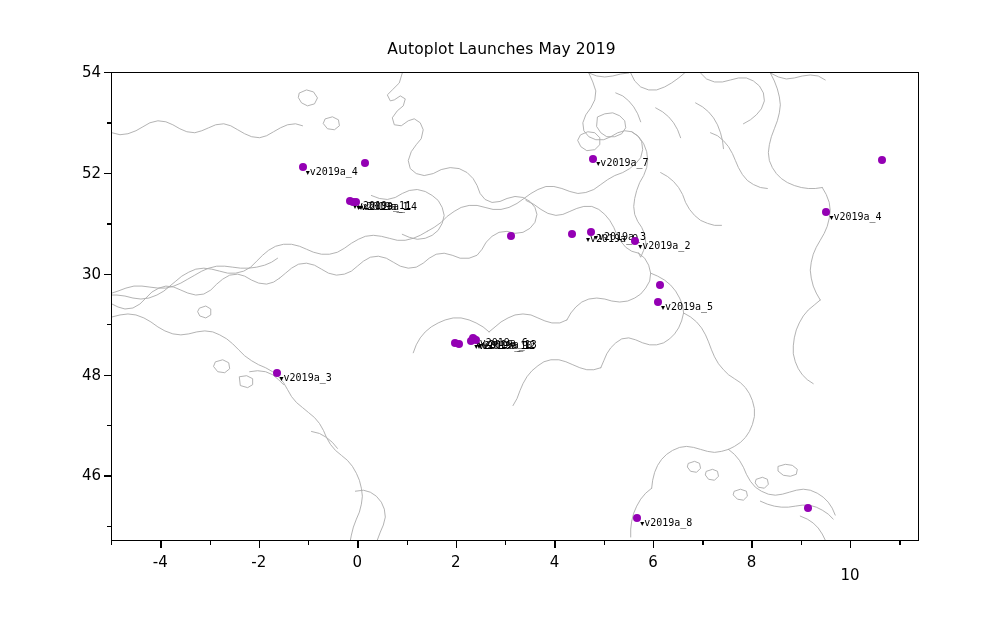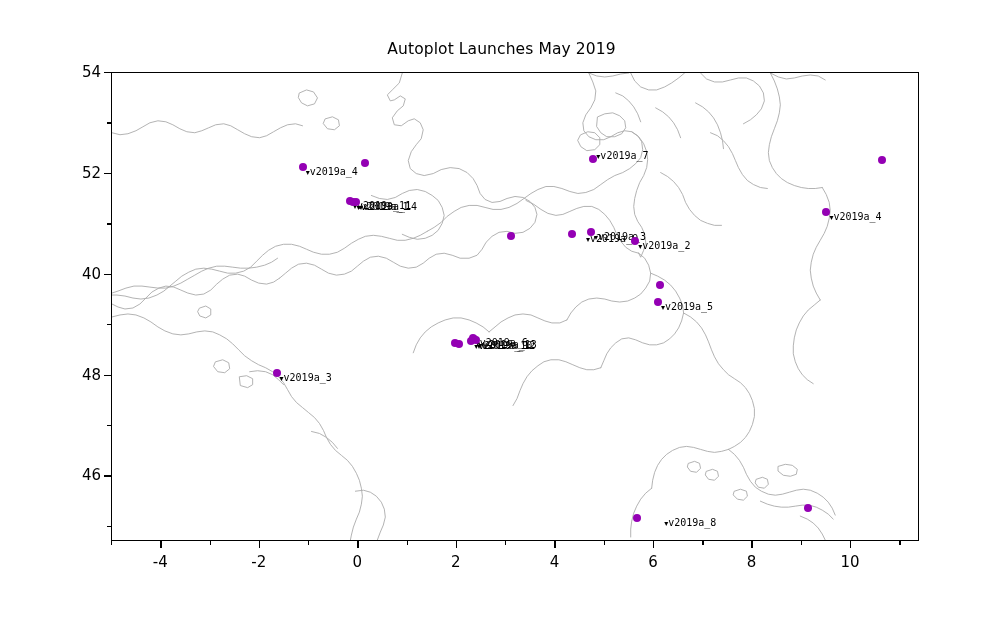--- a/index.html
+++ b/index.html
@@ -262,21 +262,21 @@
         <div class="pt" style="left: 190.668px; top: 93.8px; background: rgb(148, 0, 180);"></div>
         <div class="pt-label" style="left: 193.668px; top: 98.8px; color: rgb(0, 0, 0);"><span class="marker-glyph">▾</span><span>v2019a_4</span></div>
         <div class="pt" style="left: 253.239px; top: 89.7656px; background: rgb(148, 0, 180);"></div>
         <div class="pt" style="left: 237.966px; top: 127.588px; background: rgb(148, 0, 180);"></div>
         <div class="pt-label" style="left: 240.966px; top: 132.588px; color: rgb(0, 0, 0);"><span class="marker-glyph">▾</span><span>v2019a_11</span></div>
         <div class="pt" style="left: 241.415px; top: 128.597px; background: rgb(148, 0, 180);"></div>
         <div class="pt-label" style="left: 244.415px; top: 133.597px; color: rgb(0, 0, 0); text-align: center;"><span class="marker-glyph">▾</span><span>v2019a_1</span></div>
         <div class="pt" style="left: 243.878px; top: 129.101px; background: rgb(148, 0, 180);"></div>
         <div class="pt-label" style="left: 246.878px; top: 134.101px; color: rgb(0, 0, 0);"><span class="marker-glyph">▾</span><span>v2019a_14</span></div>
         <div class="pt" style="left: 481.351px; top: 85.7312px; background: rgb(148, 0, 180);"></div>
-        <div class="pt-label" style="left: 484.351px; top: 83px; color: rgb(0, 0, 0);"><span class="marker-glyph">▾</span><span>v2019a_7</span></div>
+        <div class="pt-label" style="left: 484.351px; top: 90px; color: rgb(0, 0, 0);"><span class="marker-glyph">▾</span><span>v2019a_7</span></div>
         <div class="pt" style="left: 769.571px; top: 87.2441px; background: rgb(148, 0, 180);"></div>
         <div class="pt" style="left: 714.39px; top: 139.187px; background: rgb(148, 0, 180);"></div>
         <div class="pt-label" style="left: 717.39px; top: 144.187px; color: rgb(0, 0, 0);"><span class="marker-glyph">▾</span><span>v2019a_4</span></div>
         <div class="pt" style="left: 399.073px; top: 162.889px; background: rgb(148, 0, 180);"></div>
         <div class="pt" style="left: 460.166px; top: 160.872px; background: rgb(148, 0, 180);"></div>
         <div class="pt-label" style="left: 474px; top: 165.872px; color: rgb(0, 0, 0);"><span class="marker-glyph">▾</span><span>v2019a_9</span></div>
         <div class="pt" style="left: 478.888px; top: 159.359px; background: rgb(148, 0, 180);"></div>
         <div class="pt-label" style="left: 481.888px; top: 164.359px; color: rgb(0, 0, 0);"><span class="marker-glyph">▾</span><span>v2019a_3</span></div>
         <div class="pt" style="left: 523.229px; top: 168.437px; background: rgb(148, 0, 180);"></div>
         <div class="pt-label" style="left: 526.229px; top: 173.437px; color: rgb(0, 0, 0);"><span class="marker-glyph">▾</span><span>v2019a_2</span></div>
@@ -289,21 +289,21 @@
         <div class="pt-label" style="left: 365.122px; top: 273px; color: rgb(0, 0, 0);"><span class="marker-glyph">▾</span><span>v2019a_12</span></div>
         <div class="pt" style="left: 363.6px; top: 267.28px; background: rgb(148, 0, 180);"></div>
         <div class="pt-label" style="left: 366.6px; top: 272.28px; color: rgb(0, 0, 0);"><span class="marker-glyph">▾</span><span>v2019a_13</span></div>
         <div class="pt" style="left: 359.166px; top: 268.288px; background: rgb(148, 0, 180);"></div>
         <div class="pt-label" style="left: 362.166px; top: 273.288px; color: rgb(0, 0, 0);"><span class="marker-glyph">▾</span><span>v2019a_10</span></div>
         <div class="pt" style="left: 347.341px; top: 271.314px; background: rgb(148, 0, 180);"></div>
         <div class="pt" style="left: 342.907px; top: 270.305px; background: rgb(148, 0, 180);"></div>
         <div class="pt" style="left: 164.556px; top: 299.555px; background: rgb(148, 0, 180);"></div>
         <div class="pt-label" style="left: 167.556px; top: 304.555px; color: rgb(0, 0, 0);"><span class="marker-glyph">▾</span><span>v2019a_3</span></div>
         <div class="pt" style="left: 525.2px; top: 445.298px; background: rgb(148, 0, 180);"></div>
-        <div class="pt-label" style="left: 528.2px; top: 450.298px; color: rgb(0, 0, 0); margin-left: 24px;"><span class="marker-glyph">▾</span><span>v2019a_8</span></div>
+        <div class="pt-label" style="left: 528.2px; top: 450.298px; color: rgb(0, 0, 0);"><span class="marker-glyph">▾</span><span>v2019a_8</span></div>
         <div class="pt" style="left: 696.161px; top: 434.708px; background: rgb(148, 0, 180);"></div>
       </div>
   </div>
 
   <div id="ticks-layer">
       <div class="tick-line-x" style="left: 111px; top: 541px; height: 4px;"></div>
       <div class="tick-line-x" style="left: 209.537px; top: 541px; height: 4px;"></div>
       <div class="tick-line-x" style="left: 308.073px; top: 541px; height: 4px;"></div>
       <div class="tick-line-x" style="left: 406.61px; top: 541px; height: 4px;"></div>
       <div class="tick-line-x" style="left: 505.146px; top: 541px; height: 4px;"></div>
@@ -324,26 +324,26 @@
       <div class="ticklabel-x" style="left: 357.341px; top: 553px;">0</div>
       <div class="tick-line-x" style="left: 455.878px; top: 541px; height: 7px;"></div>
       <div class="ticklabel-x" style="left: 455.878px; top: 553px;">2</div>
       <div class="tick-line-x" style="left: 554.415px; top: 541px; height: 7px;"></div>
       <div class="ticklabel-x" style="left: 554.415px; top: 553px;">4</div>
       <div class="tick-line-x" style="left: 652.951px; top: 541px; height: 7px;"></div>
       <div class="ticklabel-x" style="left: 652.951px; top: 553px;">6</div>
       <div class="tick-line-x" style="left: 751.488px; top: 541px; height: 7px;"></div>
       <div class="ticklabel-x" style="left: 751.488px; top: 553px;">8</div>
       <div class="tick-line-x" style="left: 850.024px; top: 541px; height: 7px;"></div>
-      <div class="ticklabel-x" style="left: 850.024px; top: 553px;">10</div>
+      <div class="ticklabel-x" style="left: 850.024px; top: 566px;">10</div>
       <div class="tick-line-y" style="top: 475.441px; left: 104px; width: 7px;"></div>
       <div class="ticklabel-y" style="top: 475.441px; left: 59px; width: 42px;">46</div>
       <div class="tick-line-y" style="top: 374.581px; left: 104px; width: 7px;"></div>
       <div class="ticklabel-y" style="top: 374.581px; left: 59px; width: 42px;">48</div>
       <div class="tick-line-y" style="top: 273.72px; left: 104px; width: 7px;"></div>
-      <div class="ticklabel-y" style="top: 273.72px; left: 59px; width: 42px;">40</div>
+      <div class="ticklabel-y" style="top: 273.72px; left: 59px; width: 42px;">30</div>
       <div class="tick-line-y" style="top: 172.86px; left: 104px; width: 7px;"></div>
       <div class="ticklabel-y" style="top: 172.86px; left: 59px; width: 42px;">52</div>
       <div class="tick-line-y" style="top: 72px; left: 104px; width: 7px;"></div>
       <div class="ticklabel-y" style="top: 72px; left: 59px; width: 42px;">54</div>
     </div>
 
 </div>
 
 </body></html>

